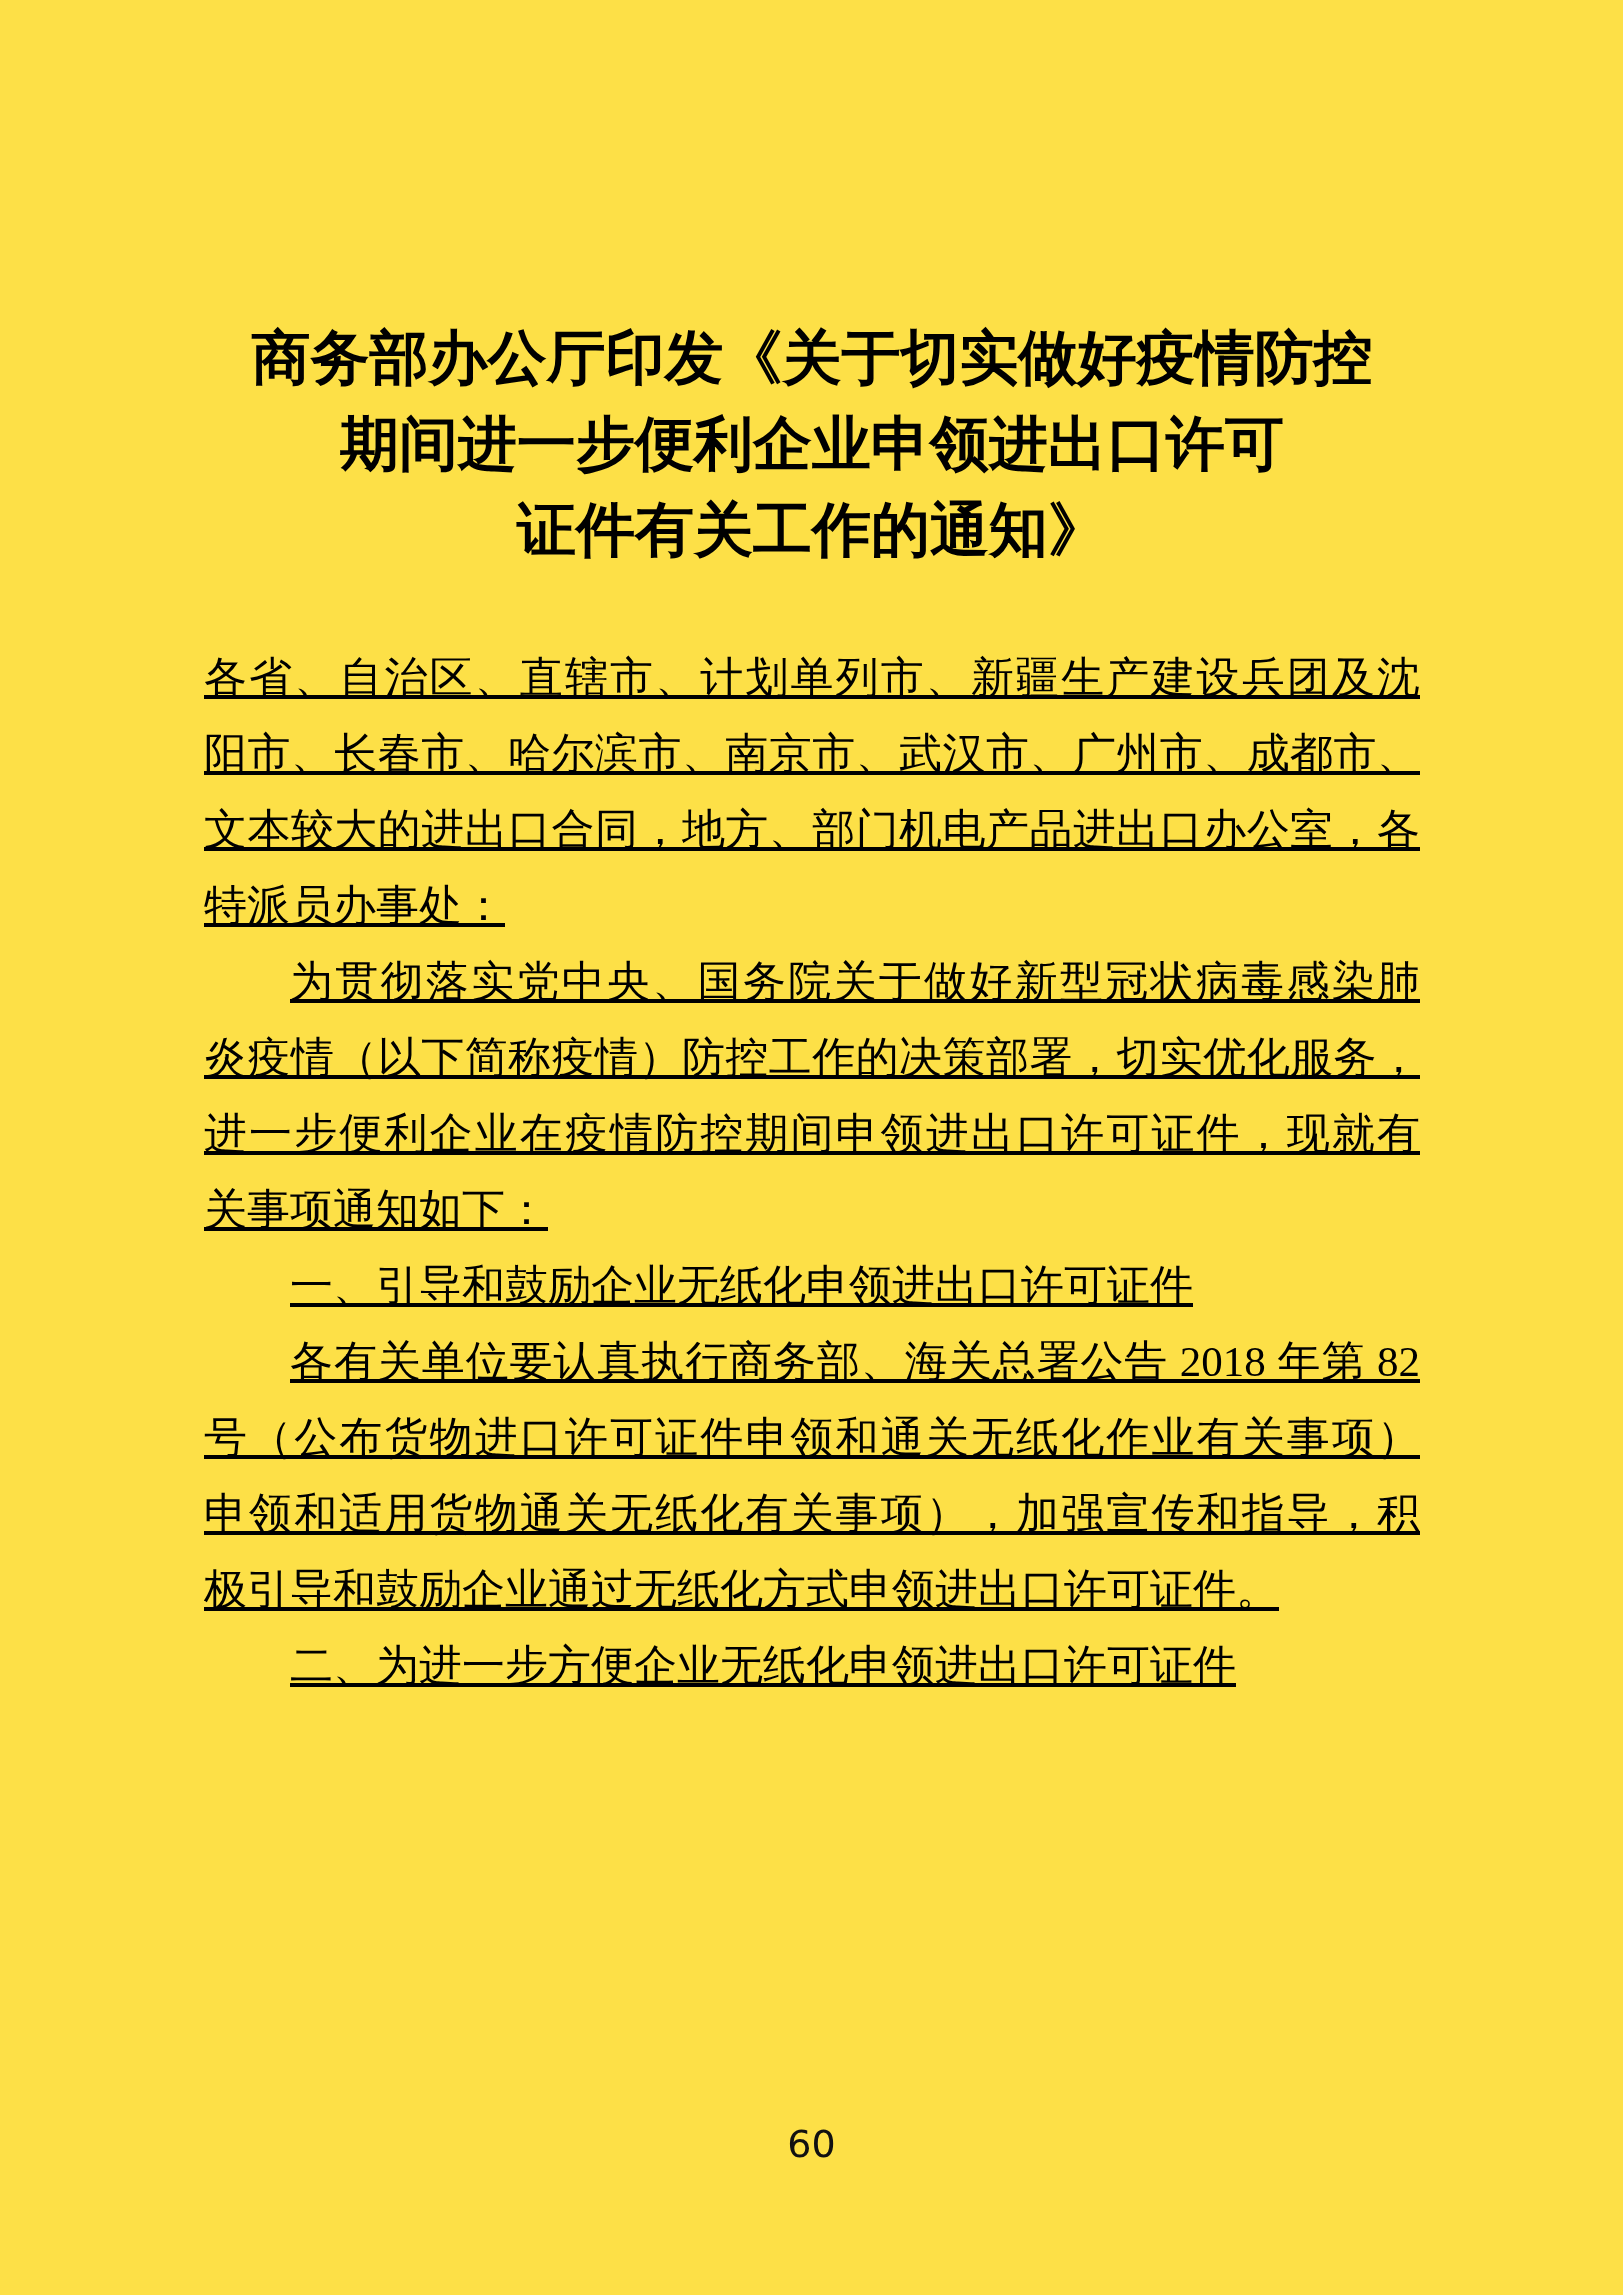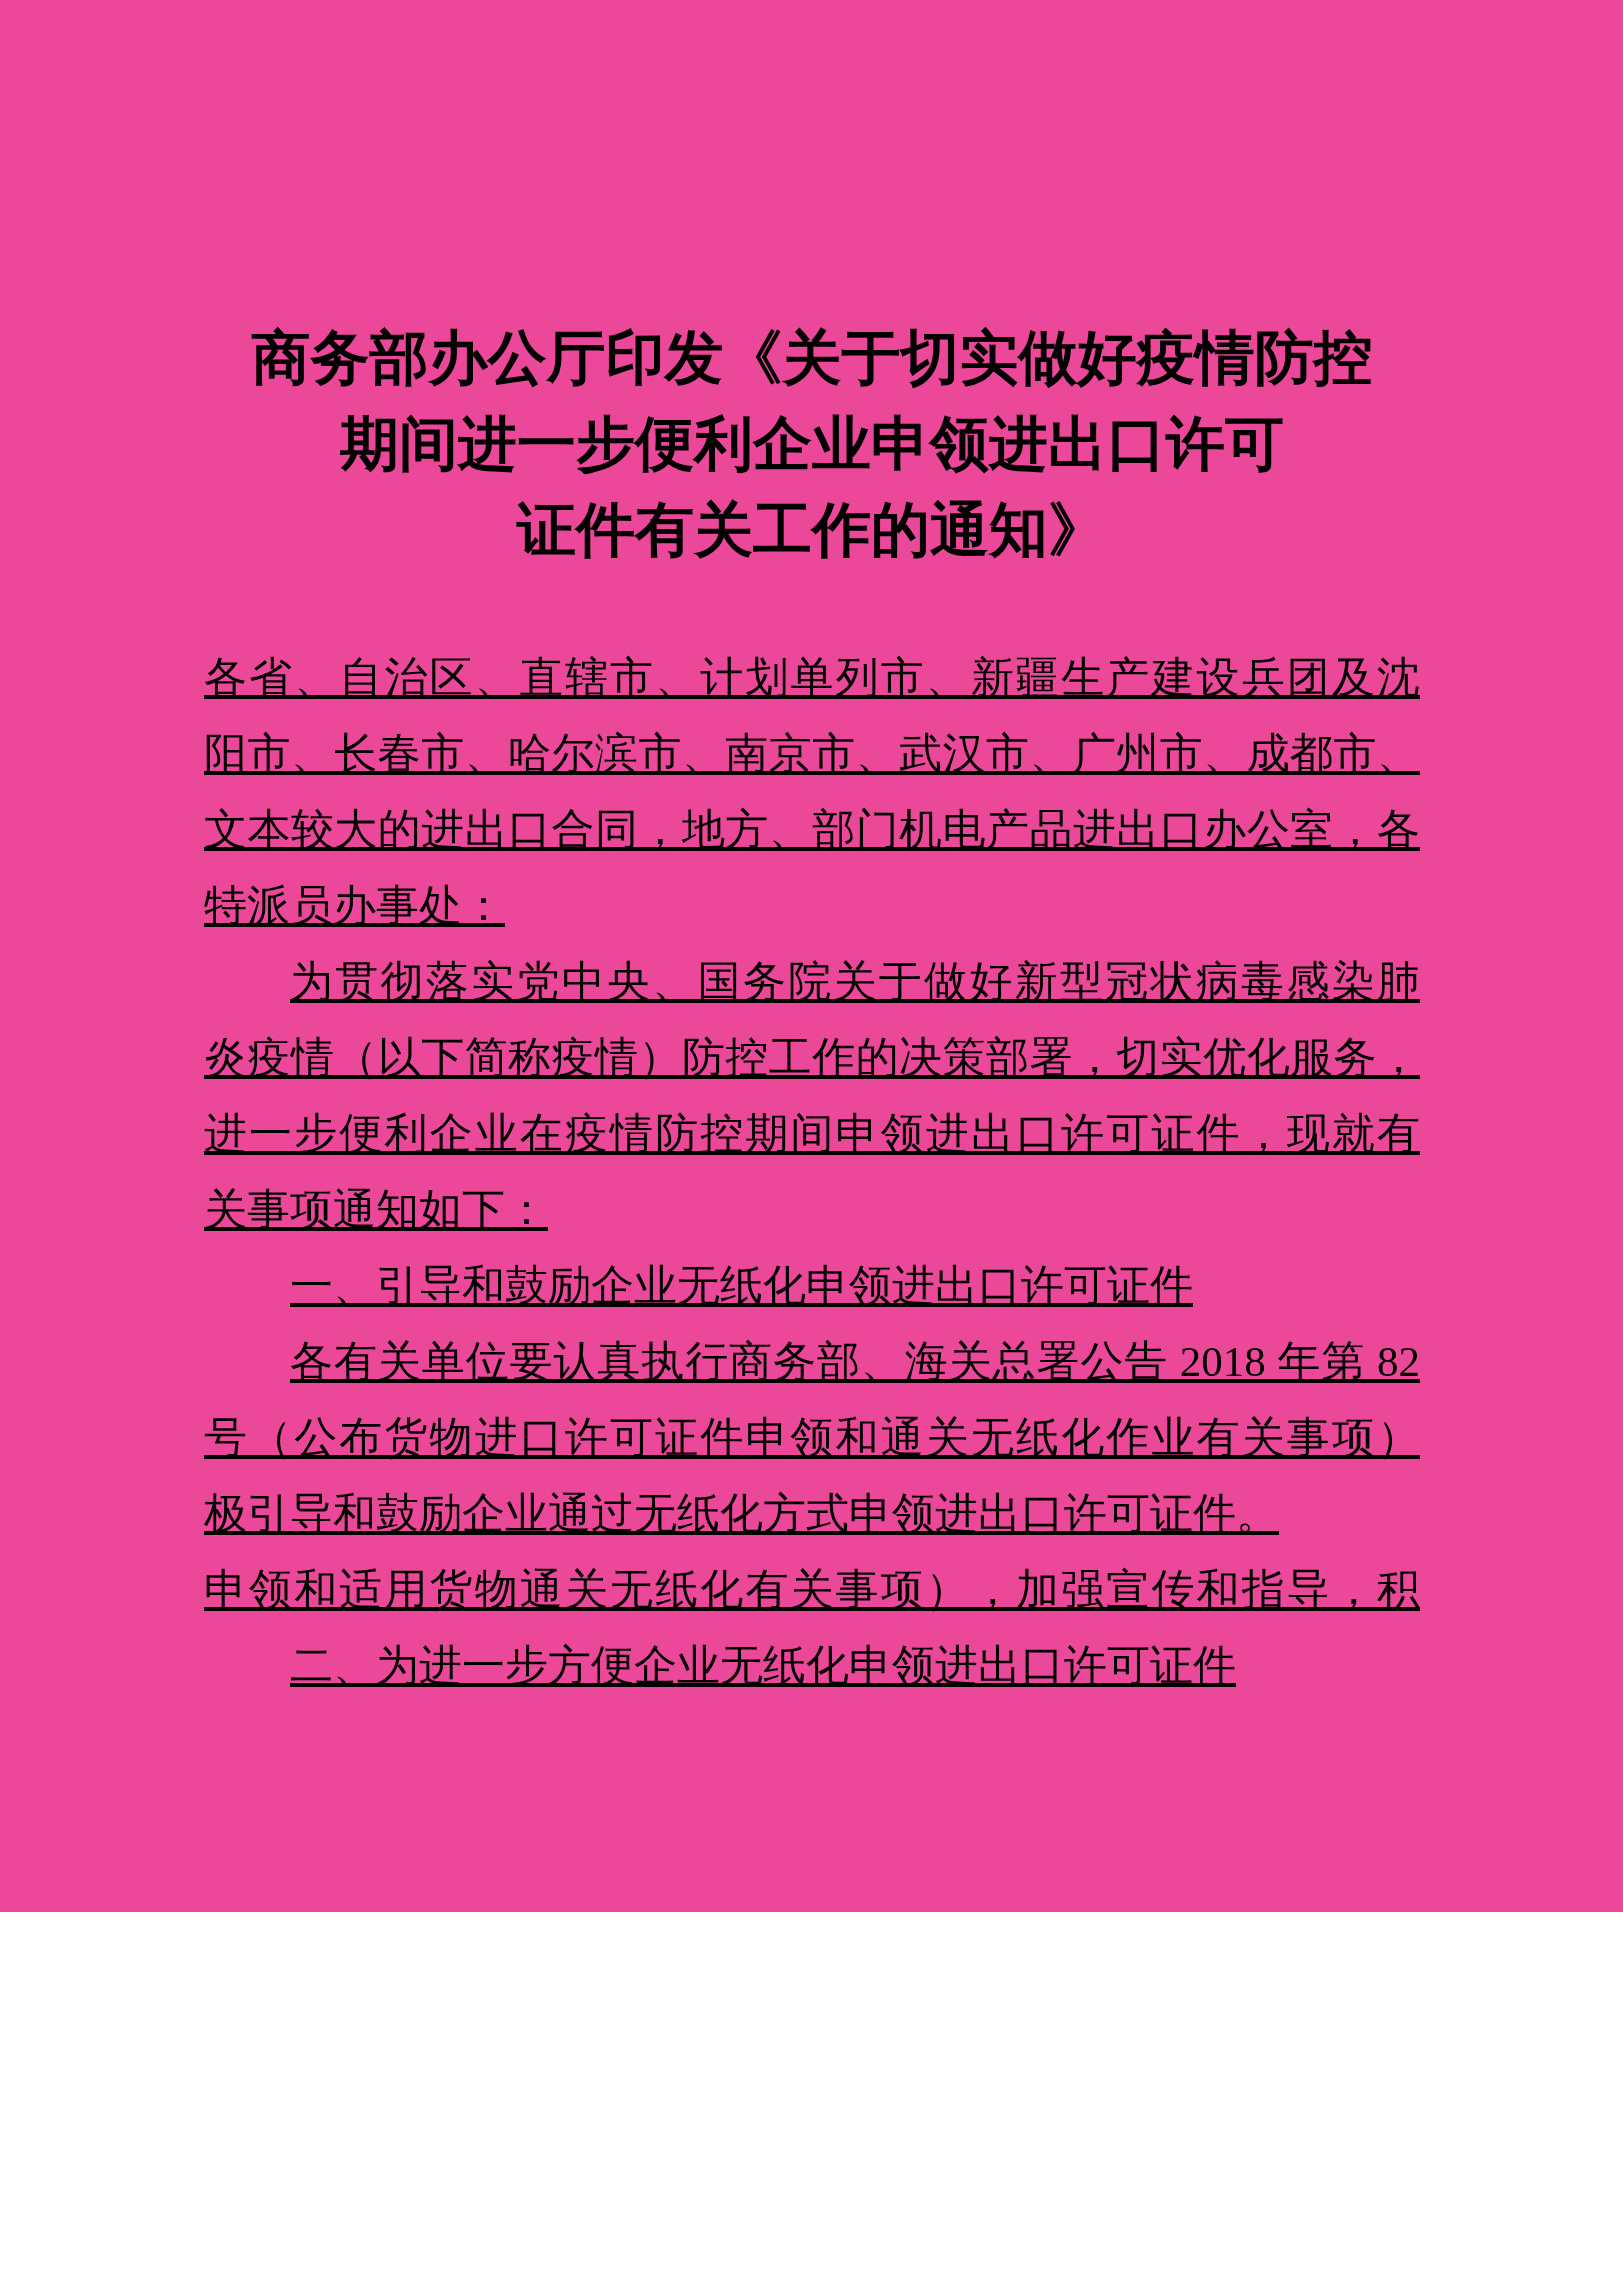--- a/index.html
+++ b/index.html
@@ -1,21 +1,21 @@
 <!DOCTYPE html>
 <html style="font-size:10.5px"><head>
 <meta charset="utf-8">
 <style>
   * { margin: 0; padding: 0; box-sizing: border-box; }
   html, body { background: #ffffff; }
   .page {
     position: relative;
     width: 1623px;
-    height: 1912px;
-    background: #ec4899;
+    height: 2295px;
+    background: #fde047;
     color: #000000;
     font-family: "Liberation Serif", "DejaVu Serif", serif;
     overflow: hidden;
   }
   .content {
     position: absolute;
     left: 204px;
     top: 0;
     width: 1216px;
   }
@@ -83,22 +83,22 @@
         <span class="line end">关事项通知如下：</span>
       </p>
 
       <p class="para">
         <span class="line end indent">一、引导和鼓励企业无纸化申领进出口许可证件</span>
       </p>
 
       <p class="para">
         <span class="line just indent">各有关单位要认真执行商务部、海关总署公告 2018 年第 82</span>
         <span class="line just">号（公布货物进口许可证件申领和通关无纸化作业有关事项）</span>
+        <span class="line just">申领和适用货物通关无纸化有关事项），加强宣传和指导，积</span>
         <span class="line end">极引导和鼓励企业通过无纸化方式申领进出口许可证件。</span>
-        <span class="line just">申领和适用货物通关无纸化有关事项），加强宣传和指导，积</span>
       </p>
 
       <p class="para">
         <span class="line end indent">二、为进一步方便企业无纸化申领进出口许可证件</span>
       </p>
 
 
     </div>
   </div>
 

